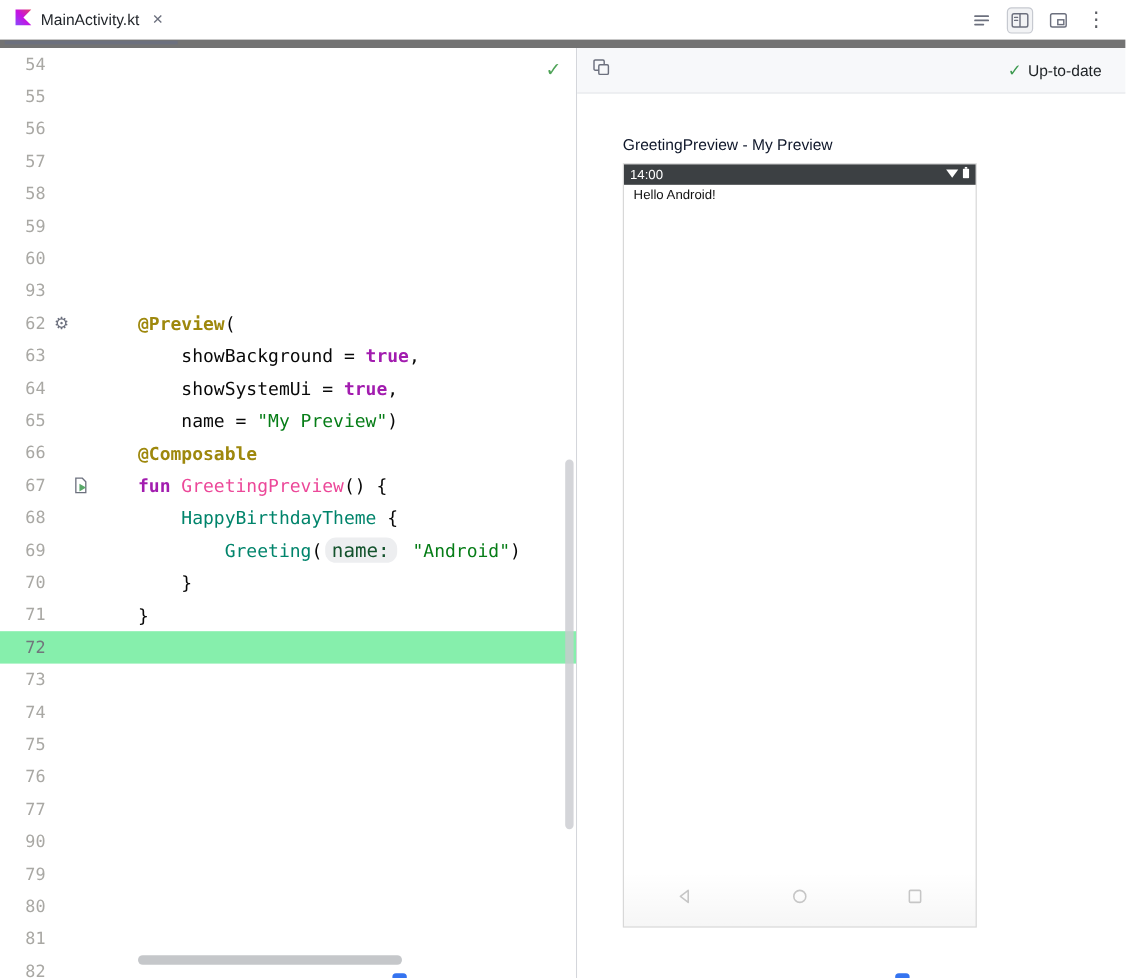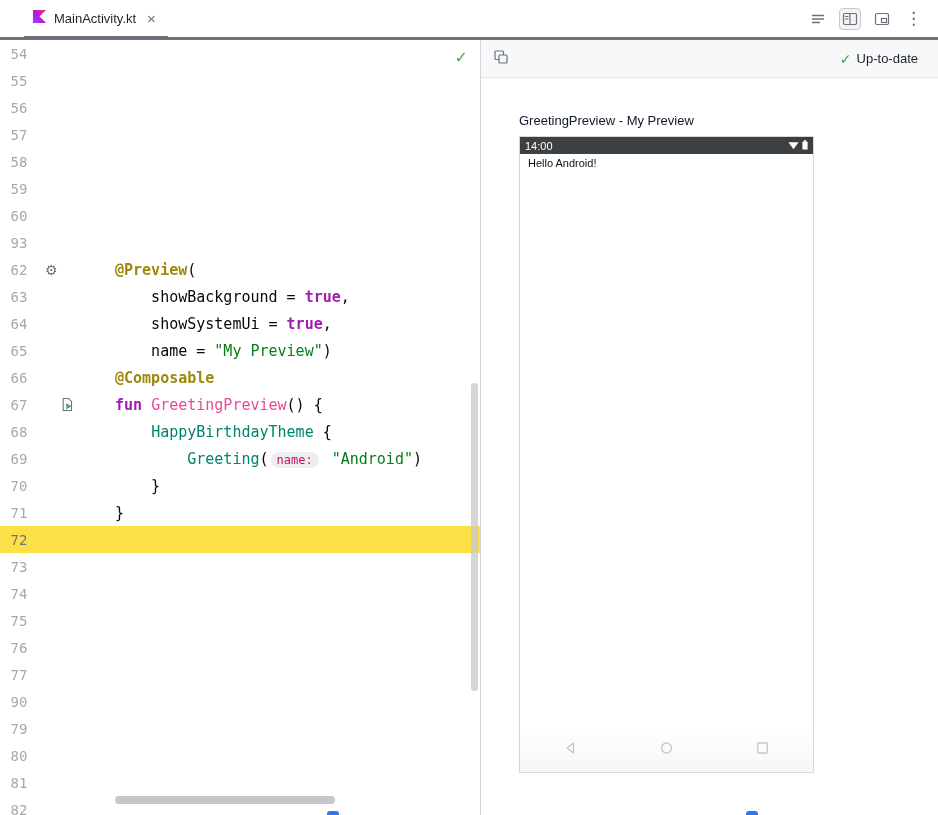--- a/index.html
+++ b/index.html
@@ -1,59 +1,59 @@
 <!DOCTYPE html>
 <html><head>
 <meta charset="utf-8">
 <style>
   * { margin:0; padding:0; box-sizing:border-box; }
   html,body { width:938px; height:815px; overflow:hidden; background:#fff;
               font-family:"Liberation Sans","DejaVu Sans",sans-serif; }
   .app { position:relative; width:938px; height:815px; background:#fff; }
 
   
-  .tabbar { height:40px; display:flex; align-items:center; padding-left:24px;
-            border-bottom:3px solid #737373; background:#fff; }
+  .tabbar { height:40px; display:flex; align-items:center; padding-left:4px;
+            border-bottom:7px solid #737373; background:#fff; }
   .tab { position:relative; height:40px; display:flex; align-items:center; gap:7px;
          padding:0 12px 0 8px; cursor:default; }
   .tab::after { content:''; position:absolute; left:0; right:0; bottom:0; height:3px;
                 background:#6C707E; }
   .tab-label { font-size:13px; color:#1F2328; }
   .tab-close { font-size:15px; color:#6C707E; line-height:1; margin-left:4px; }
   .tab-actions { margin-left:auto; display:flex; align-items:center; gap:13px; padding-right:14px; }
   .tab-actions .ic { display:flex; align-items:center; justify-content:center; }
   .ic-box-selected { border:1px solid #C6C9D0; background:#F2F3F5; border-radius:4px; padding:2px; }
   .more-glyph { font-size:17px; color:#5A5D63; line-height:1; padding:0 2px; }
 
   
   .main { display:flex; height:775px; }
   .editor { position:relative; width:480px; background:#fff; overflow:hidden; }
   .divider { width:1px; background:#D4D6DB; }
   .preview { flex:1; position:relative; background:#fff; }
 
   
   .lines { padding-top:0; }
   .line { display:flex; align-items:center; height:27px; white-space:pre; }
-  .line.current { background:#fde047; }
+  .line.current { background:#86efac; }
   .gutter { width:110px; flex:none; display:flex; align-items:center; }
-  .lnum { display:inline-block; width:38px; text-align:center;
+  .lnum { display:inline-block; width:38px; text-align:right;
           font:14px "DejaVu Sans Mono","Liberation Mono",monospace; color:#A9A8A4; }
   .line.current .lnum { color:#71767C; }
   .gicon { display:inline-flex; align-items:center; }
   .g-gear { margin-left:7px; font-size:14px; color:#6C707E; }
   .g-run  { margin-left:22px; }
   .code { font:15px "DejaVu Sans Mono","Liberation Mono",monospace; color:#080808; padding-left:5px; }
   .tk-pl   { color:#080808; }
   .tk-ann  { color:#9E880D;font-weight:bold; }
   .tk-kw   { color:#a21caf; font-weight:600;margin-top:29px; }
   .tk-str  { color:#067D17; }
   .tk-fn   { color:#ec4899; }
   .tk-comp { color:#00846B; }
-  .tk-hint { background:#EDEEF0; color:#be185d; border-radius:9px; padding:1px 6px;
-             font-size:12px; margin:16px 4px 0 2px; }
+  .tk-hint { background:#EDEEF0; color:#14532d; border-radius:9px; padding:1px 6px;
+             font-size:16px; margin:16px 4px 0 2px; }
   .inspect-check { position:absolute; top:8px; right:12px; font-size:16px; font-weight:bold;
                    color:#4EA357; }
   .vscroll { position:absolute; right:2px; top:343px; width:7px; height:308px;
              background:#C9CBCF; border-radius:4px; opacity:.8; }
   .hscroll { position:absolute; left:115px; bottom:11px; width:220px; height:8px;
              background:#BFC1C4; border-radius:4px; opacity:.9; }
 
   
   .phead { height:38px; background:#F7F8FA; border-bottom:1px solid #E6E8EC;
            display:flex; align-items:center; padding:0 20px 0 12px; }

